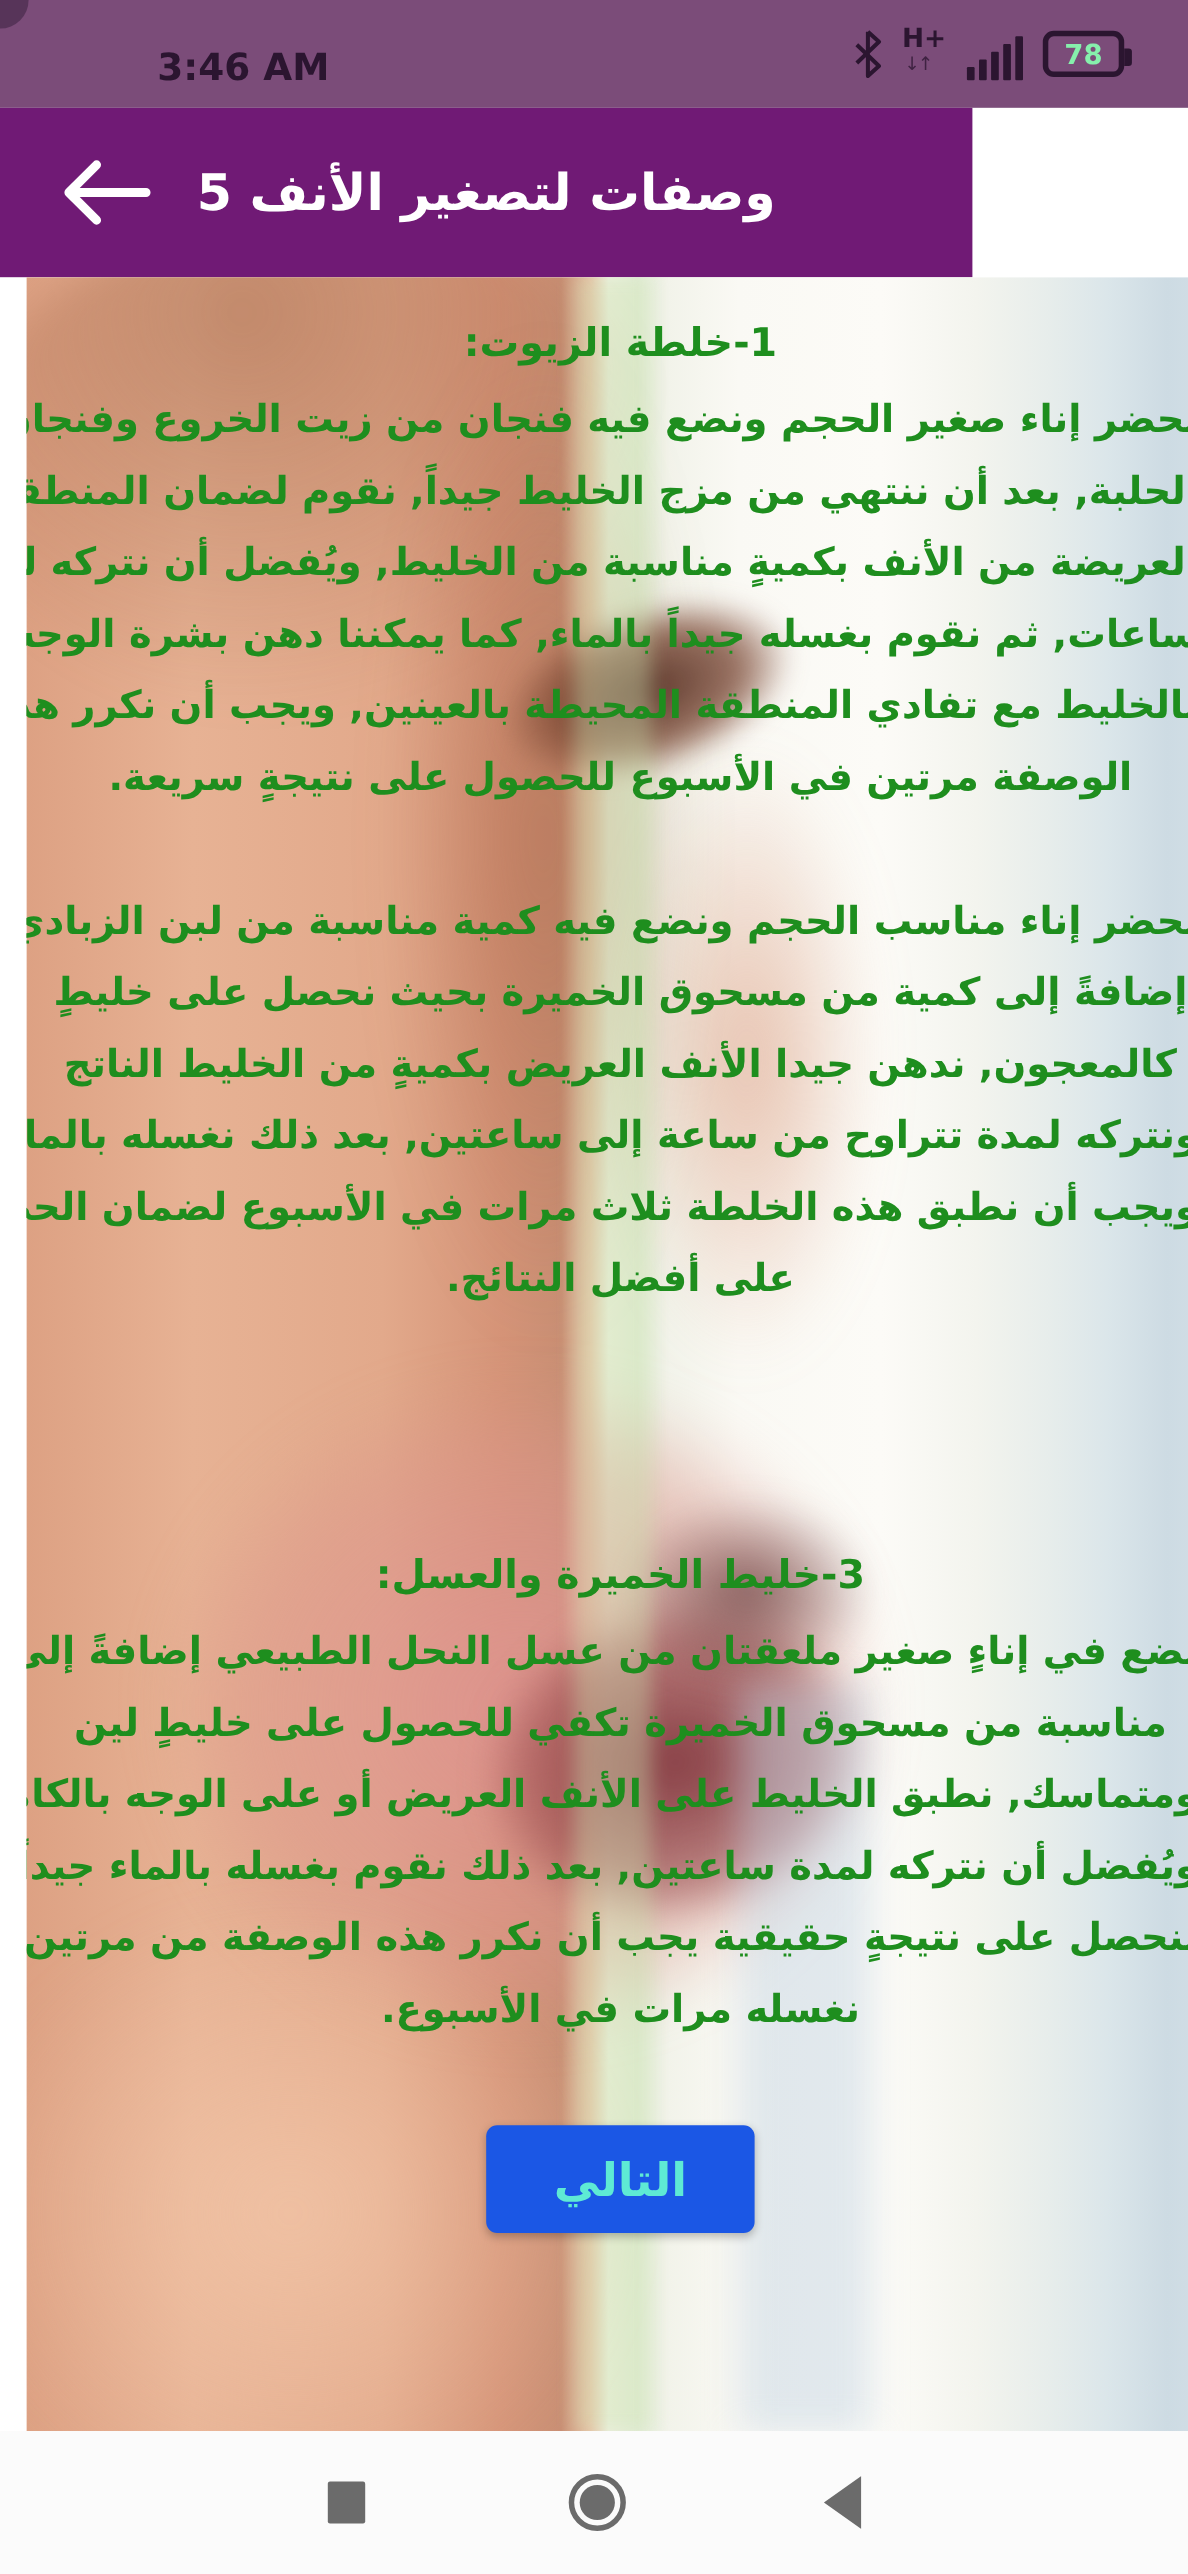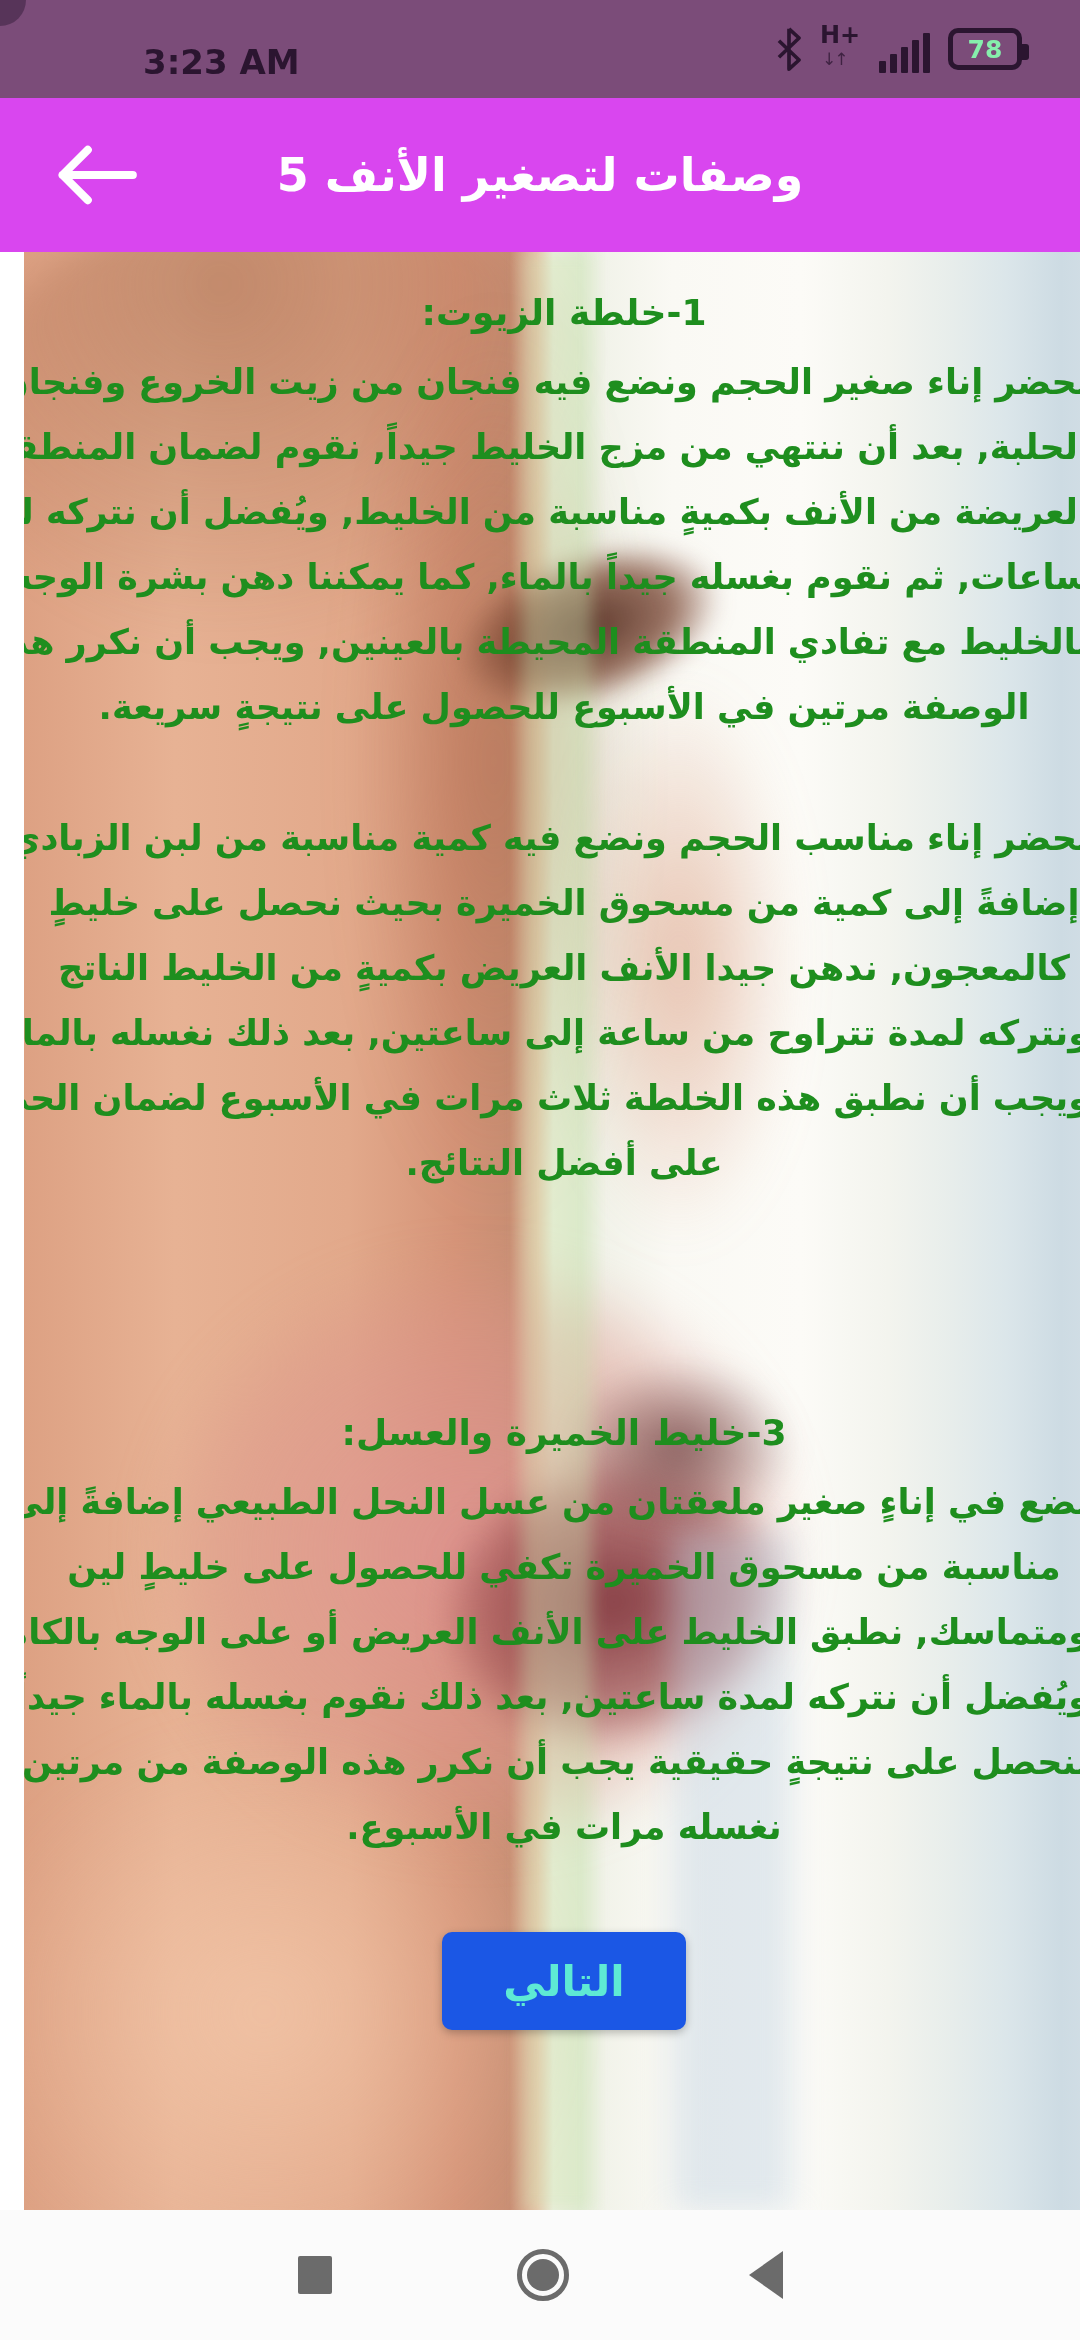--- a/index.html
+++ b/index.html
@@ -16,21 +16,21 @@
   .net-cluster{position:relative;width:110px;height:60px;}
   .net-type{position:absolute;left:0;top:2px;font-size:24px;font-weight:bold;color:#2b1530;}
   .net-arrows{position:absolute;left:2px;top:30px;font-size:17px;color:#2b1530;opacity:.75;letter-spacing:-2px;}
   .sig-bars{position:absolute;right:0;bottom:6px;display:flex;align-items:flex-end;gap:4px;}
   .sig-bars i{display:block;width:7px;background:#2b1530;border-radius:1px;}
   .battery{position:relative;width:74px;height:42px;border:5px solid #2b1530;border-radius:10px;
     display:flex;align-items:center;justify-content:center;box-sizing:border-box;}
   .battery-pct{font-size:25px;font-weight:bold;color:#86efac;line-height:1;text-align:right;}
   .battery-nub{position:absolute;right:-12px;top:11px;width:7px;height:16px;background:#2b1530;border-radius:0 3px 3px 0;}
   
-  .app-bar{position:absolute;left:0;top:98px;width:1080px;height:154px;background:#d946ef;}
+  .app-bar{position:absolute;left:0;top:98px;width:884px;height:154px;background:#701a75;}
   .back-btn{position:absolute;left:40px;top:32px;width:110px;height:90px;display:flex;align-items:center;justify-content:center;cursor:pointer;}
   .app-title{position:absolute;left:0;top:0;width:100%;height:154px;display:flex;align-items:center;justify-content:center;
     color:#fff;font-size:46px;font-weight:bold;direction:rtl;}
   
   .content{position:absolute;left:0;top:252px;width:1080px;height:1958px;overflow:hidden;margin-left:24px;}
   .photo-base{position:absolute;inset:0;
     background:linear-gradient(90deg,
       #dda183 0%,#e7b294 14%,#e2a98b 30%,#d59478 40%,#c98f74 45%,
       #e8c2a8 47.5%,#edf0e0 49%,#e2ecd7 51.5%,#f2f3ea 54%,#faf9f4 60%,
       #fcfbf7 72%,#f3f4ee 80%,#e7edeb 86%,#dbe6ea 91%,#cddbe3 96%,#d3dfe6 100%);}
@@ -70,21 +70,21 @@
   .corner{position:absolute;width:26px;height:26px;background:#3a2040;}
   .corner-tl{left:0;top:0;border-bottom-right-radius:26px;opacity:.55;}
 </style>
 </head>
 <body>
 
 <div class="screen">
 
   <div class="status-bar">
     <div class="corner corner-tl"></div>
-    <div class="status-time">3:23 AM</div>
+    <div class="status-time">3:46 AM</div>
     <div class="status-icons">
       <span class="bt-icon">
         <svg width="26" height="44" viewBox="0 0 14 24">
             <path d="M7 1 L7 23 L12.5 18 L1.5 7.5 M1.5 16.5 L12.5 6 L7 1" fill="none" stroke="#2b1530" stroke-width="2" stroke-linejoin="round"></path>
           </svg>
       </span>
       <span class="net-cluster">
         <span class="net-type">H+</span>
         <span class="net-arrows">↓↑</span>
         <span class="sig-bars">

